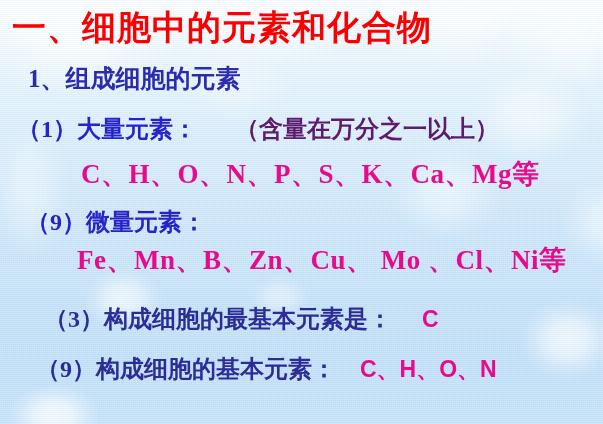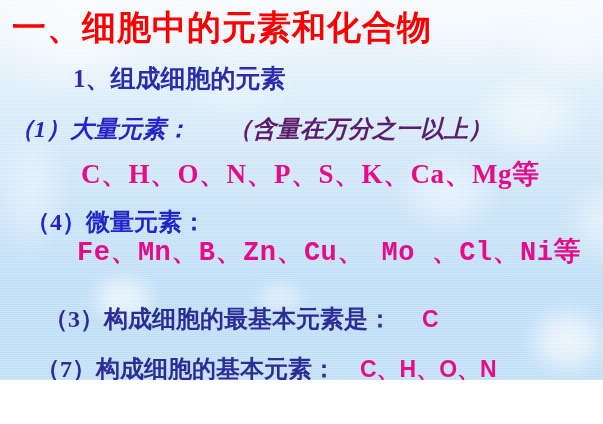--- a/index.html
+++ b/index.html
@@ -9,21 +9,21 @@
     background: #ffffff;
   }
   body {
     font-family: "Liberation Serif", "DejaVu Serif", serif;
   }
 
   
   #slide {
     position: relative;
     width: 603px;
-    height: 380px;
+    height: 424px;
     overflow: hidden;
     
     background:
       linear-gradient(to bottom,
         #fcfdff 0%,
         #f2f8fd 7%,
         #e8f3fb 16%,
         #ddeefa 28%,
         #d3e8f8 42%,
         #c9e3f7 58%,
@@ -84,51 +84,50 @@
     letter-spacing: 1px;
   }
 
   
   .subhead {
     left: 28px;
     top: 66px;
     font-size: 25px;
     font-weight: bold;
     color: #2b2bac;
-    margin-left: 45px;
   }
 
   
   .item {
     font-size: 24px;
     font-weight: bold;
     color: #2424c8;
   }
-  .item-1 { left: 10px; top: 117px; font-style: italic; }
+  .item-1 { left: 17px; top: 117px; }
   .item-2 { left: 26px; top: 210px; }
   .item-3 { left: 44px; top: 307px; color: #2c2c96; }
   .item-4 { left: 36px; top: 357px; color: #2c2c96; }
 
   
   .note {
     color: #5d1b6b;
     font-weight: bold;
   }
   .note-gap { display: inline-block; width: 26px; }
 
   
   .elements {
     font-size: 27px;
     font-weight: bold;
     color: #e50b8a;
     letter-spacing: 0.5px;
     margin-left: 23px;
   }
   .elements-major { left: 58px; top: 161px; }
-  .elements-trace { left: 54px; top: 240px; font-family: Liberation Mono, monospace; }
+  .elements-trace { left: 54px; top: 247px; }
 
   
   .answer {
     font-family: "Liberation Sans", "DejaVu Sans", sans-serif;
     font-weight: bold;
     color: #e50b8a;
     font-size: 23px;
   }
   .answer-pad { display: inline-block; width: 18px; }
   .answer-pad-sm { display: inline-block; width: 12px; }
@@ -163,30 +162,30 @@
     <div class="line subhead">1、组成细胞的元素</div>
 
     <div class="line item item-1">
       <span>（1）大量元素：</span>
       <span class="note-gap"></span>
       <span class="note">（含量在万分之一以上）</span>
     </div>
     <div class="line elements elements-major">C、H、O、N、P、S、K、Ca、Mg等</div>
 
     <div class="line item item-2">
-      <span>（4）微量元素：</span>
+      <span>（9）微量元素：</span>
     </div>
     <div class="line elements elements-trace">Fe、Mn、B、Zn、Cu、 Mo 、Cl、Ni等</div>
 
     <div class="line item item-3">
       <span>（3）构成细胞的最基本元素是：</span>
       <span class="answer-pad"></span>
       <span class="answer">C</span>
     </div>
 
     <div class="line item item-4">
-      <span>（7）构成细胞的基本元素：</span>
+      <span>（9）构成细胞的基本元素：</span>
       <span class="answer-pad-sm"></span>
       <span class="answer">C、H、O、N</span>
     </div>
 
   </div>
 </div>
 
 </body></html>

